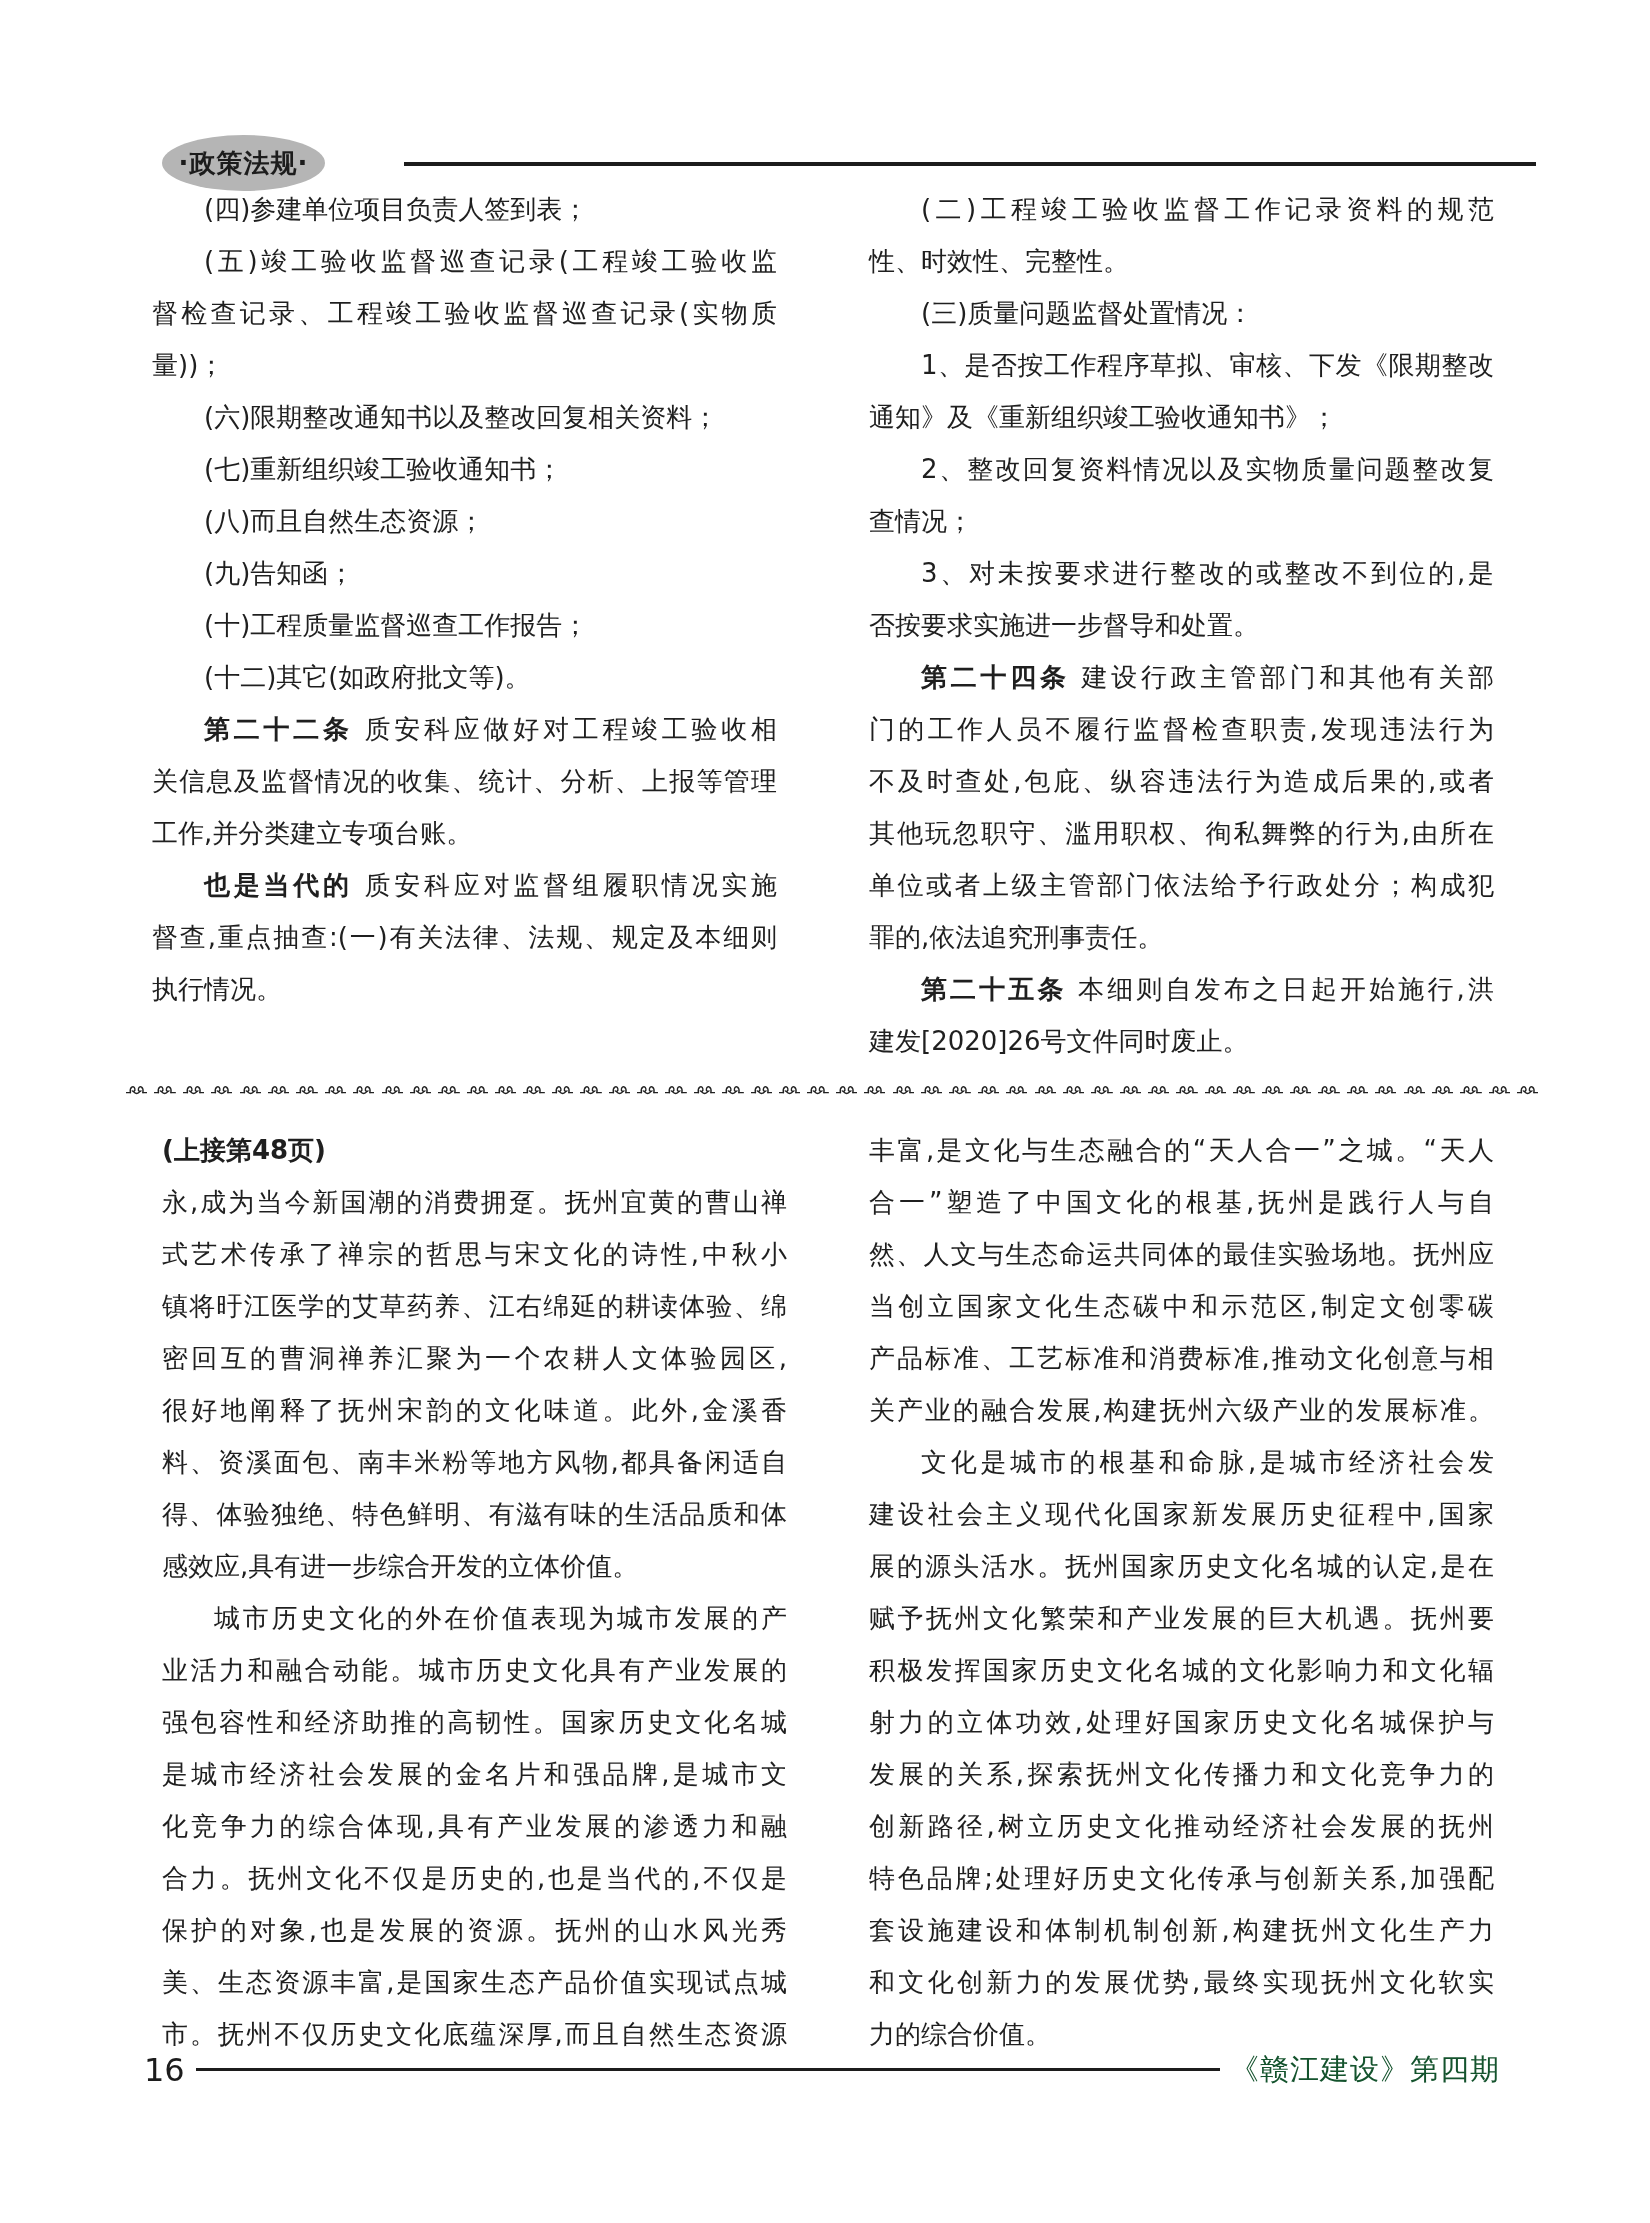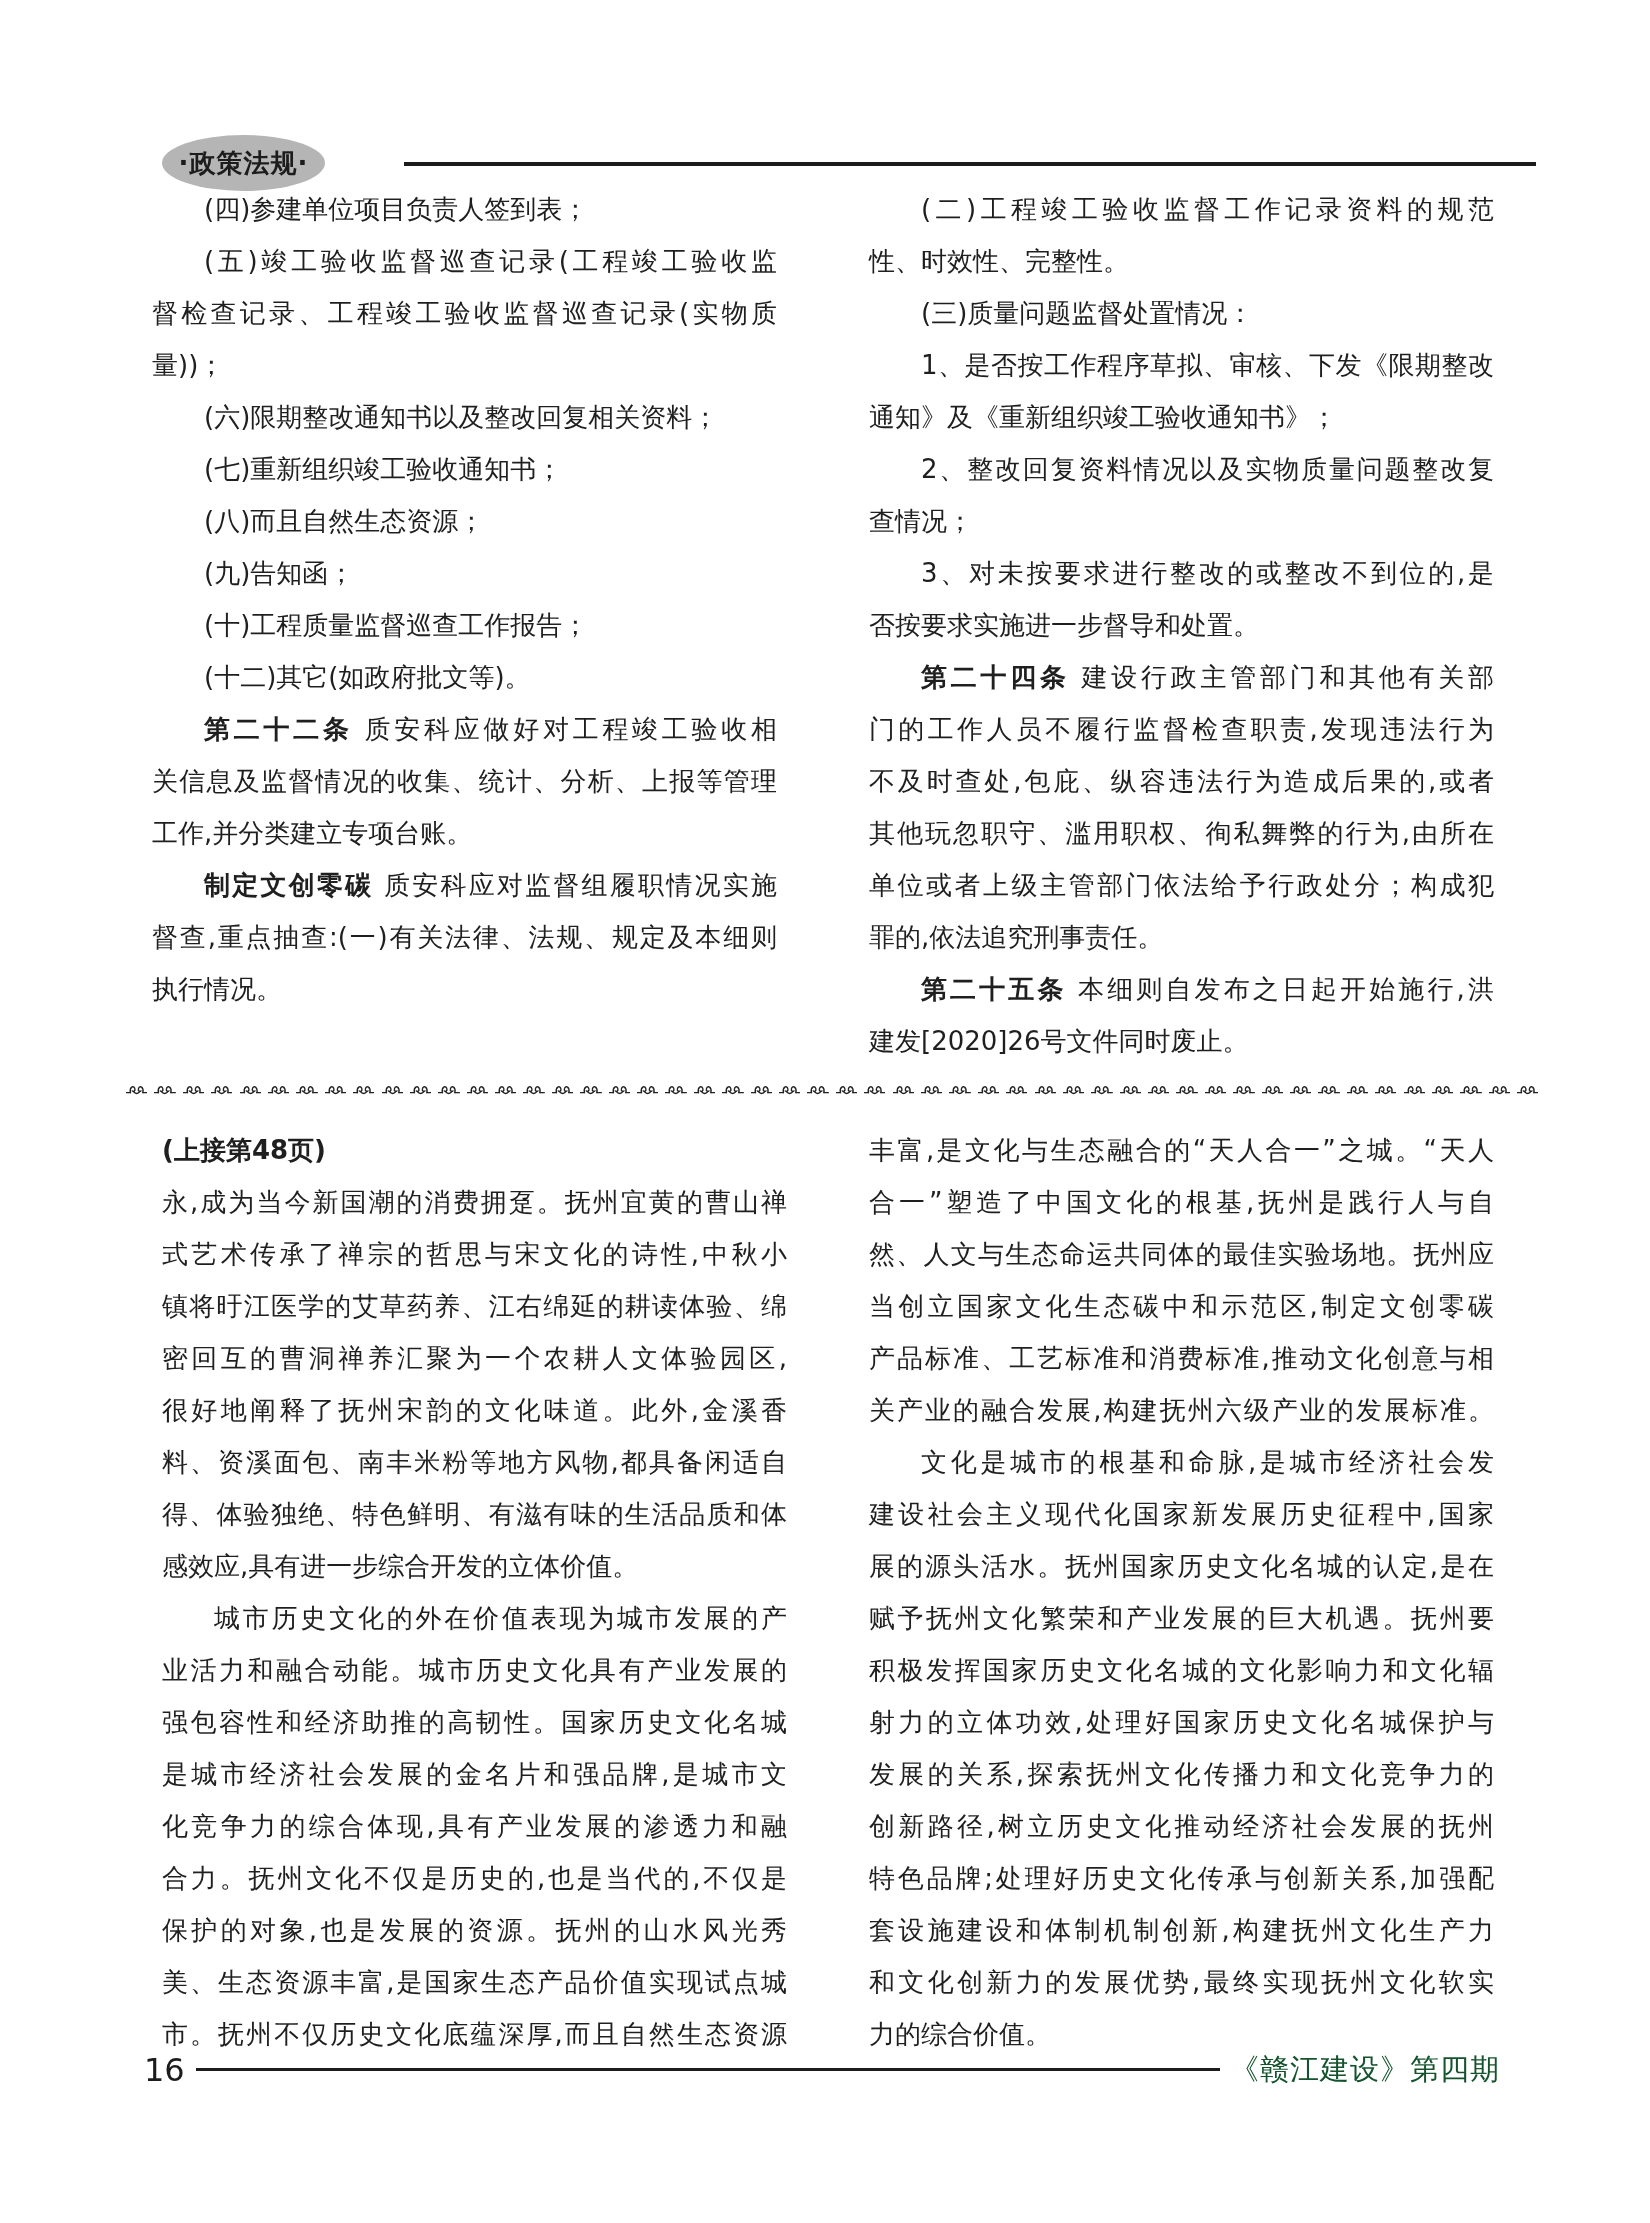--- a/index.html
+++ b/index.html
@@ -70,21 +70,21 @@
       <div class="line end">量))；</div>
       <div class="line end in">(六)限期整改通知书以及整改回复相关资料；</div>
       <div class="line end in">(七)重新组织竣工验收通知书；</div>
       <div class="line end in">(八)而且自然生态资源；</div>
       <div class="line end in">(九)告知函；</div>
       <div class="line end in">(十)工程质量监督巡查工作报告；</div>
       <div class="line end in">(十二)其它(如政府批文等)。</div>
       <div class="line in"><b>第二十二条</b> 质安科应做好对工程竣工验收相</div>
       <div class="line">关信息及监督情况的收集、统计、分析、上报等管理</div>
       <div class="line end">工作,并分类建立专项台账。</div>
-      <div class="line in"><b>制定文创零碳</b> 质安科应对监督组履职情况实施</div>
+      <div class="line in"><b>也是当代的</b> 质安科应对监督组履职情况实施</div>
       <div class="line">督查,重点抽查:(一)有关法律、法规、规定及本细则</div>
       <div class="line end">执行情况。</div>
     </div>
   <div class="col top-right">
       <div class="line in">(二)工程竣工验收监督工作记录资料的规范</div>
       <div class="line end">性、时效性、完整性。</div>
       <div class="line end in">(三)质量问题监督处置情况：</div>
       <div class="line in">1、是否按工作程序草拟、审核、下发《限期整改</div>
       <div class="line end">通知》及《重新组织竣工验收通知书》；</div>
       <div class="line in">2、整改回复资料情况以及实物质量问题整改复</div>

